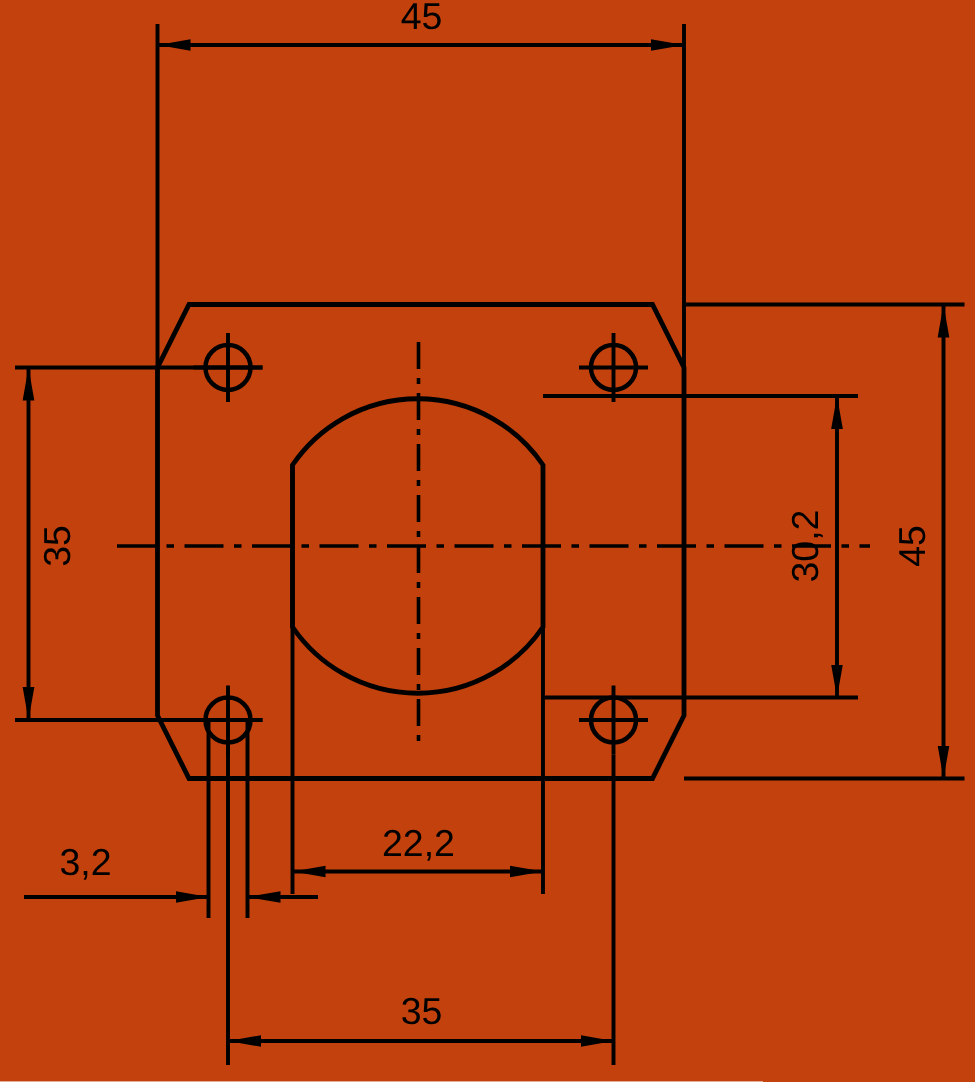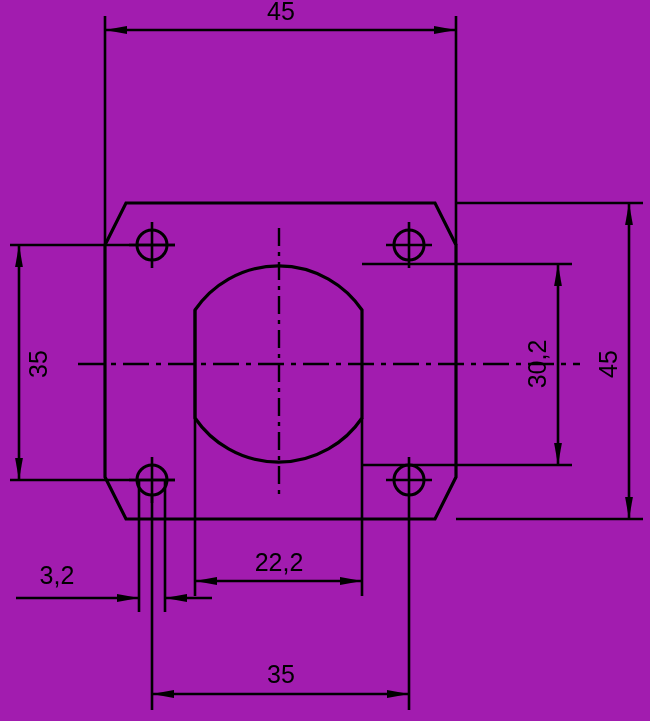--- a/index.html
+++ b/index.html
@@ -7,21 +7,21 @@
     padding: 0;
     background: #ffffff;
   }
   body {
     font-family: "Liberation Sans", sans-serif;
   }
   #drawing-root {
     position: relative;
     width: 650px;
     height: 721px;
-    background: #a21caf;
+    background: #c2410c;
     overflow: hidden;
   }
   svg#tech-drawing {
     display: block;
     width: 650px;
     height: 721px;
   }
   .outline {
     fill: none;
     stroke: #000000;

